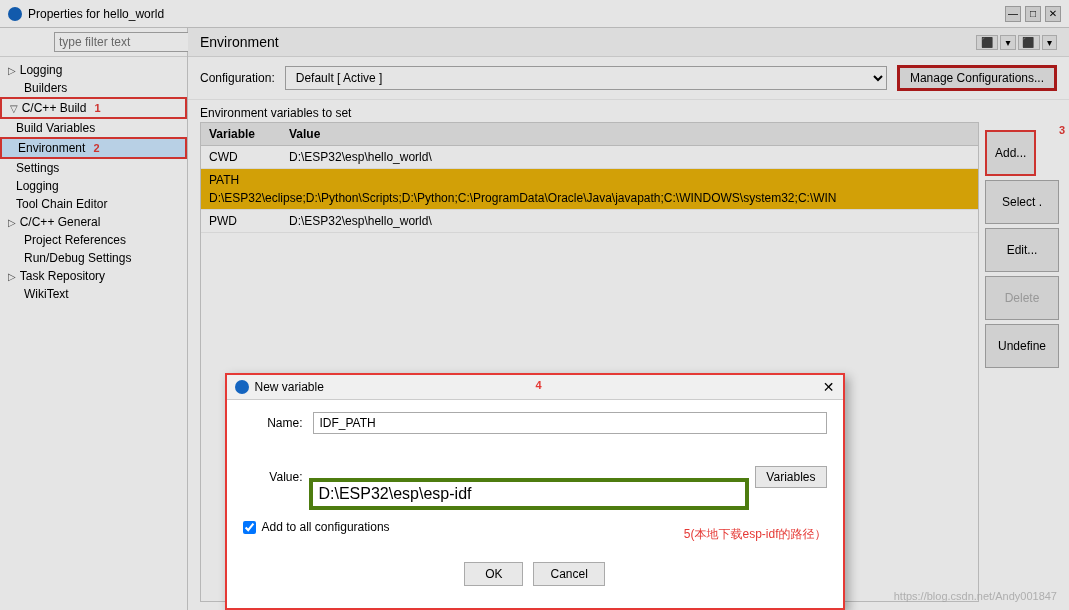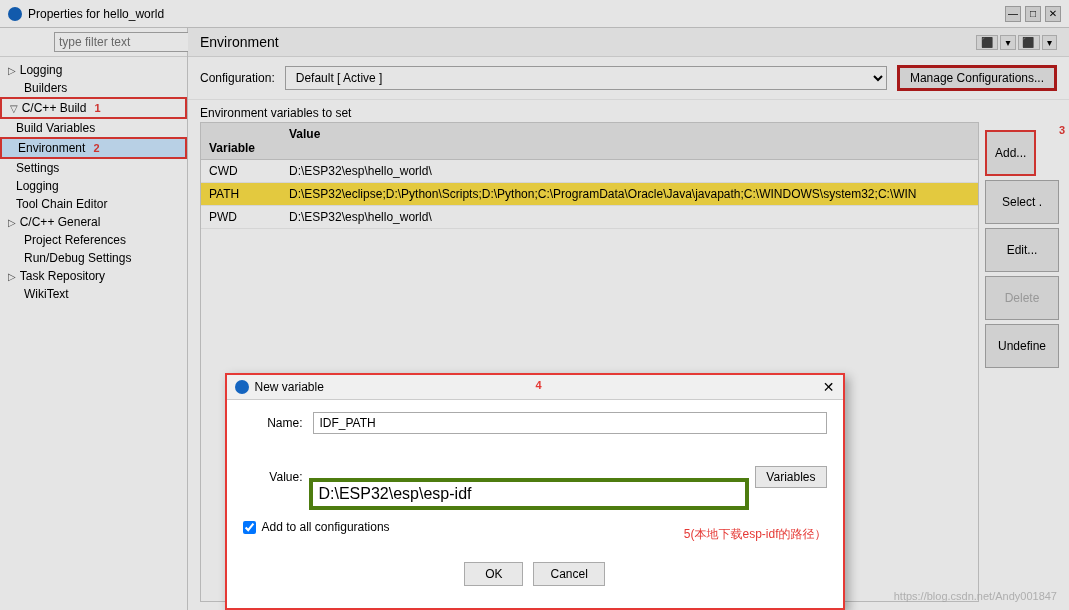--- a/index.html
+++ b/index.html
@@ -41,24 +41,24 @@
     .right-header-actions { display: flex; gap: 2px; }
     .nav-btn { border: 1px solid #bbb; background: #e8e8e8; padding: 1px 4px; cursor: pointer; font-size: 10px; }
 
     .config-row { display: flex; align-items: center; padding: 8px 12px; border-bottom: 1px solid #eee; gap: 10px; }
     .config-label { font-size: 12px; }
     .config-select { flex: 1; border: 1px solid #aaa; padding: 3px 6px; font-size: 12px; background: #fff; }
     .manage-btn { border: 3px solid #b91c1c; background: #e8e8e8; padding: 3px 10px; cursor: pointer; font-size: 12px; }
 
     .env-section { flex: 1; position: relative; display: flex; }
     .env-table-header { display: flex; background: #e8e8e8; border-bottom: 1px solid #ccc; padding: 2px 0; }
-    .env-col-var { width: 80px; padding: 2px 8px; font-weight: bold; font-size: 12px; margin-top: 14px; }
+    .env-col-var { width: 80px; padding: 2px 8px; font-weight: bold; font-size: 12px; }
     .env-col-val { flex: 1; padding: 2px 8px; font-weight: bold; font-size: 12px; }
     .env-table-row { display: flex; padding: 2px 0; border-bottom: 1px solid #eee; }
-    .env-table-row.row-selected { background: #fde047; }
+    .env-table-row.row-selected { background: #eab308; flex-direction: column; }
     .env-cell-var { width: 80px; padding: 2px 8px; font-size: 12px; }
     .env-cell-val { flex: 1; padding: 2px 8px; font-size: 12px; overflow: hidden; text-overflow: ellipsis; white-space: nowrap; }
 
     .env-buttons { display: flex; flex-direction: column; gap: 4px; padding: 8px 10px 8px 6px; width: 90px; }
     .env-btn { border: 1px solid #aaa; background: #e8e8e8; padding: 14px 8px; cursor: pointer; font-size: 12px; text-align: center; }
     .env-btn.highlighted { border: 2px solid #e53935; }
     .env-btn:disabled { color: #aaa; background: #f5f5f5; }
     .badge-num { color: #e53935; font-size: 11px; font-weight: bold; position: absolute; top: -6px; right: -6px; }
 
     .btn-wrapper { position: relative; display: inline-block; }

